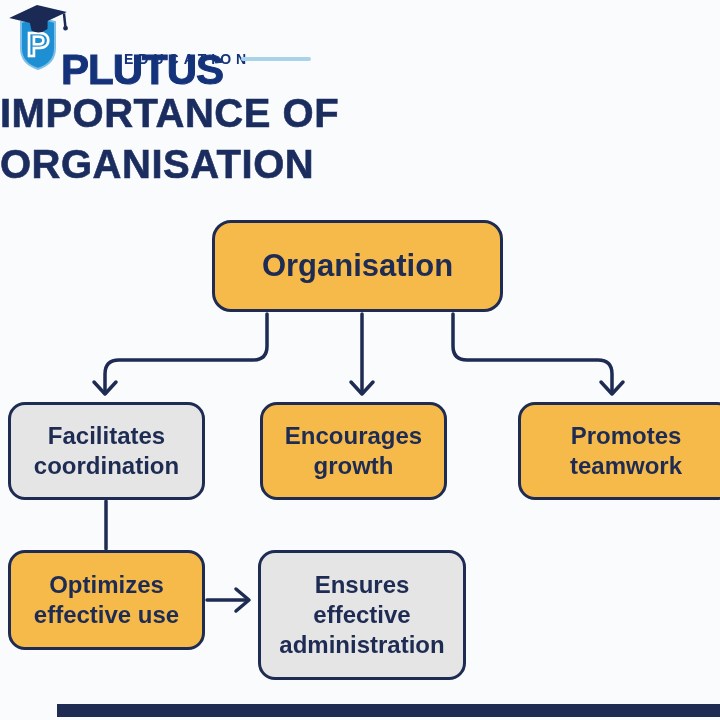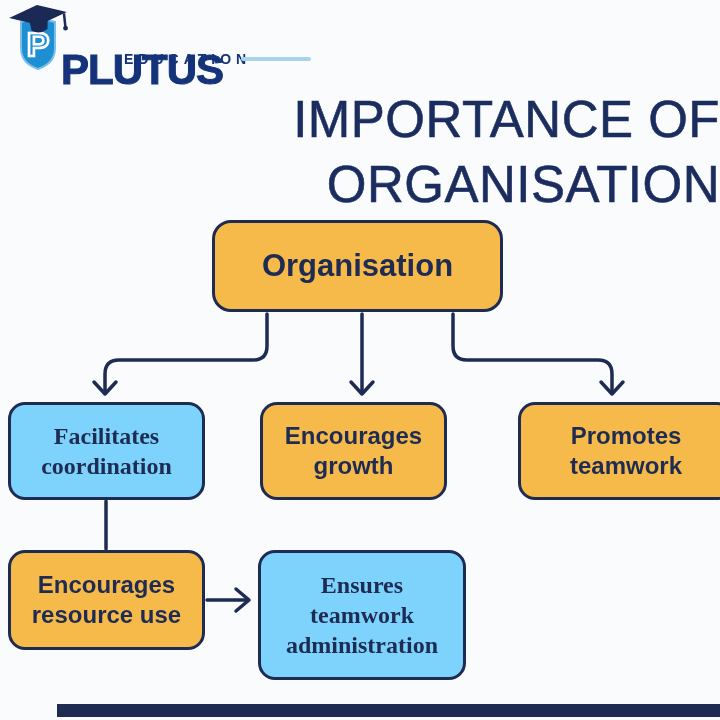--- a/index.html
+++ b/index.html
@@ -22,33 +22,33 @@
     color:#14337a;
     padding-left:44px;
   }
   .header-line {
     position:absolute; left:241px; top:57px; width:70px; height:4px;
     background:#a9d3ea; border-radius:2px;
   }
   
   .page-title {
     position:absolute; left:0; top:88px; width:720px;
-    text-align:right; font-size:51px; font-weight:400; line-height:1.27;
+    text-align:left; font-size:40px; font-weight:700; line-height:1.27;
     letter-spacing:0.5px; color:#1b2d5e; -webkit-text-stroke:0.6px #1b2d5e;
   }
   
   .node {
     position:absolute; box-sizing:border-box;
     border:3px solid #1e2b52; border-radius:17px;
     display:flex; align-items:center; justify-content:center;
     text-align:center; font-weight:700; color:#1e2b52;
     line-height:1.25; padding:4px 6px;
   }
   .node.orange { background:#f6ba4b; }
-  .node.blue   { background:#7dd3fc;font-family:Liberation Serif, serif; }
+  .node.blue   { background:#e5e5e5; }
   #node-organisation { left:212px; top:220px; width:291px; height:92px; font-size:31px; border-radius:19px; }
   #node-facilitates  { left:8px;   top:402px; width:197px; height:98px; font-size:24px; }
   #node-encourages   { left:260px; top:402px; width:187px; height:98px; font-size:24px;text-align:center; }
   #node-promotes     { left:518px; top:402px; width:216px; height:98px; font-size:24px; }
   #node-optimizes    { left:8px;   top:550px; width:197px; height:100px; font-size:24px; }
   #node-ensures      { left:258px; top:550px; width:208px; height:130px; font-size:24px; }
   
   .connectors { position:absolute; left:0; top:0; width:720px; height:720px; }
   
   .footer-bar {
@@ -98,18 +98,18 @@
     <path d="M106,501 L106,549"></path>
 
     <path d="M207,600 L246,600"></path>
     <path d="M236,589 L249,600 L236,611"></path>
   </svg>
 
   <div class="node orange" id="node-organisation">Organisation</div>
   <div class="node blue" id="node-facilitates">Facilitates coordination</div>
   <div class="node orange" id="node-encourages">Encourages growth</div>
   <div class="node orange" id="node-promotes">Promotes teamwork</div>
-  <div class="node orange" id="node-optimizes">Encourages resource use</div>
-  <div class="node blue" id="node-ensures">Ensures teamwork administration</div>
+  <div class="node orange" id="node-optimizes">Optimizes effective use</div>
+  <div class="node blue" id="node-ensures">Ensures effective administration</div>
 
   <div class="footer-bar"></div>
 
 </div>
 
 </body></html>

